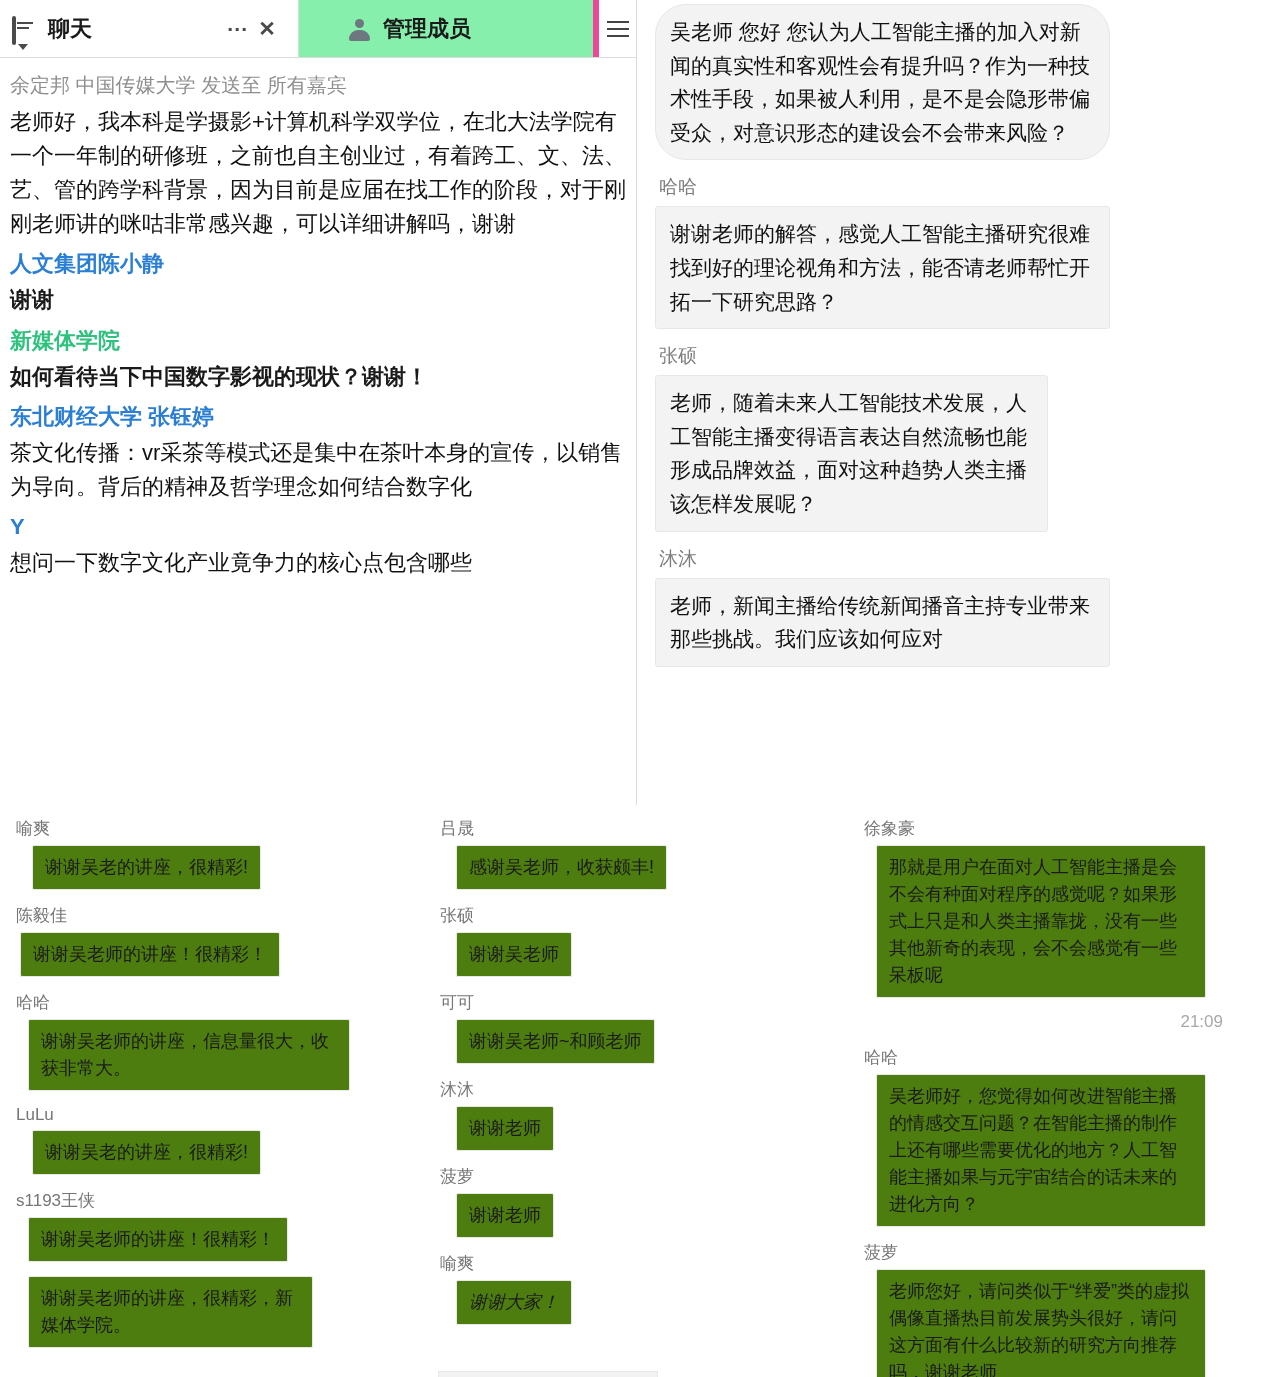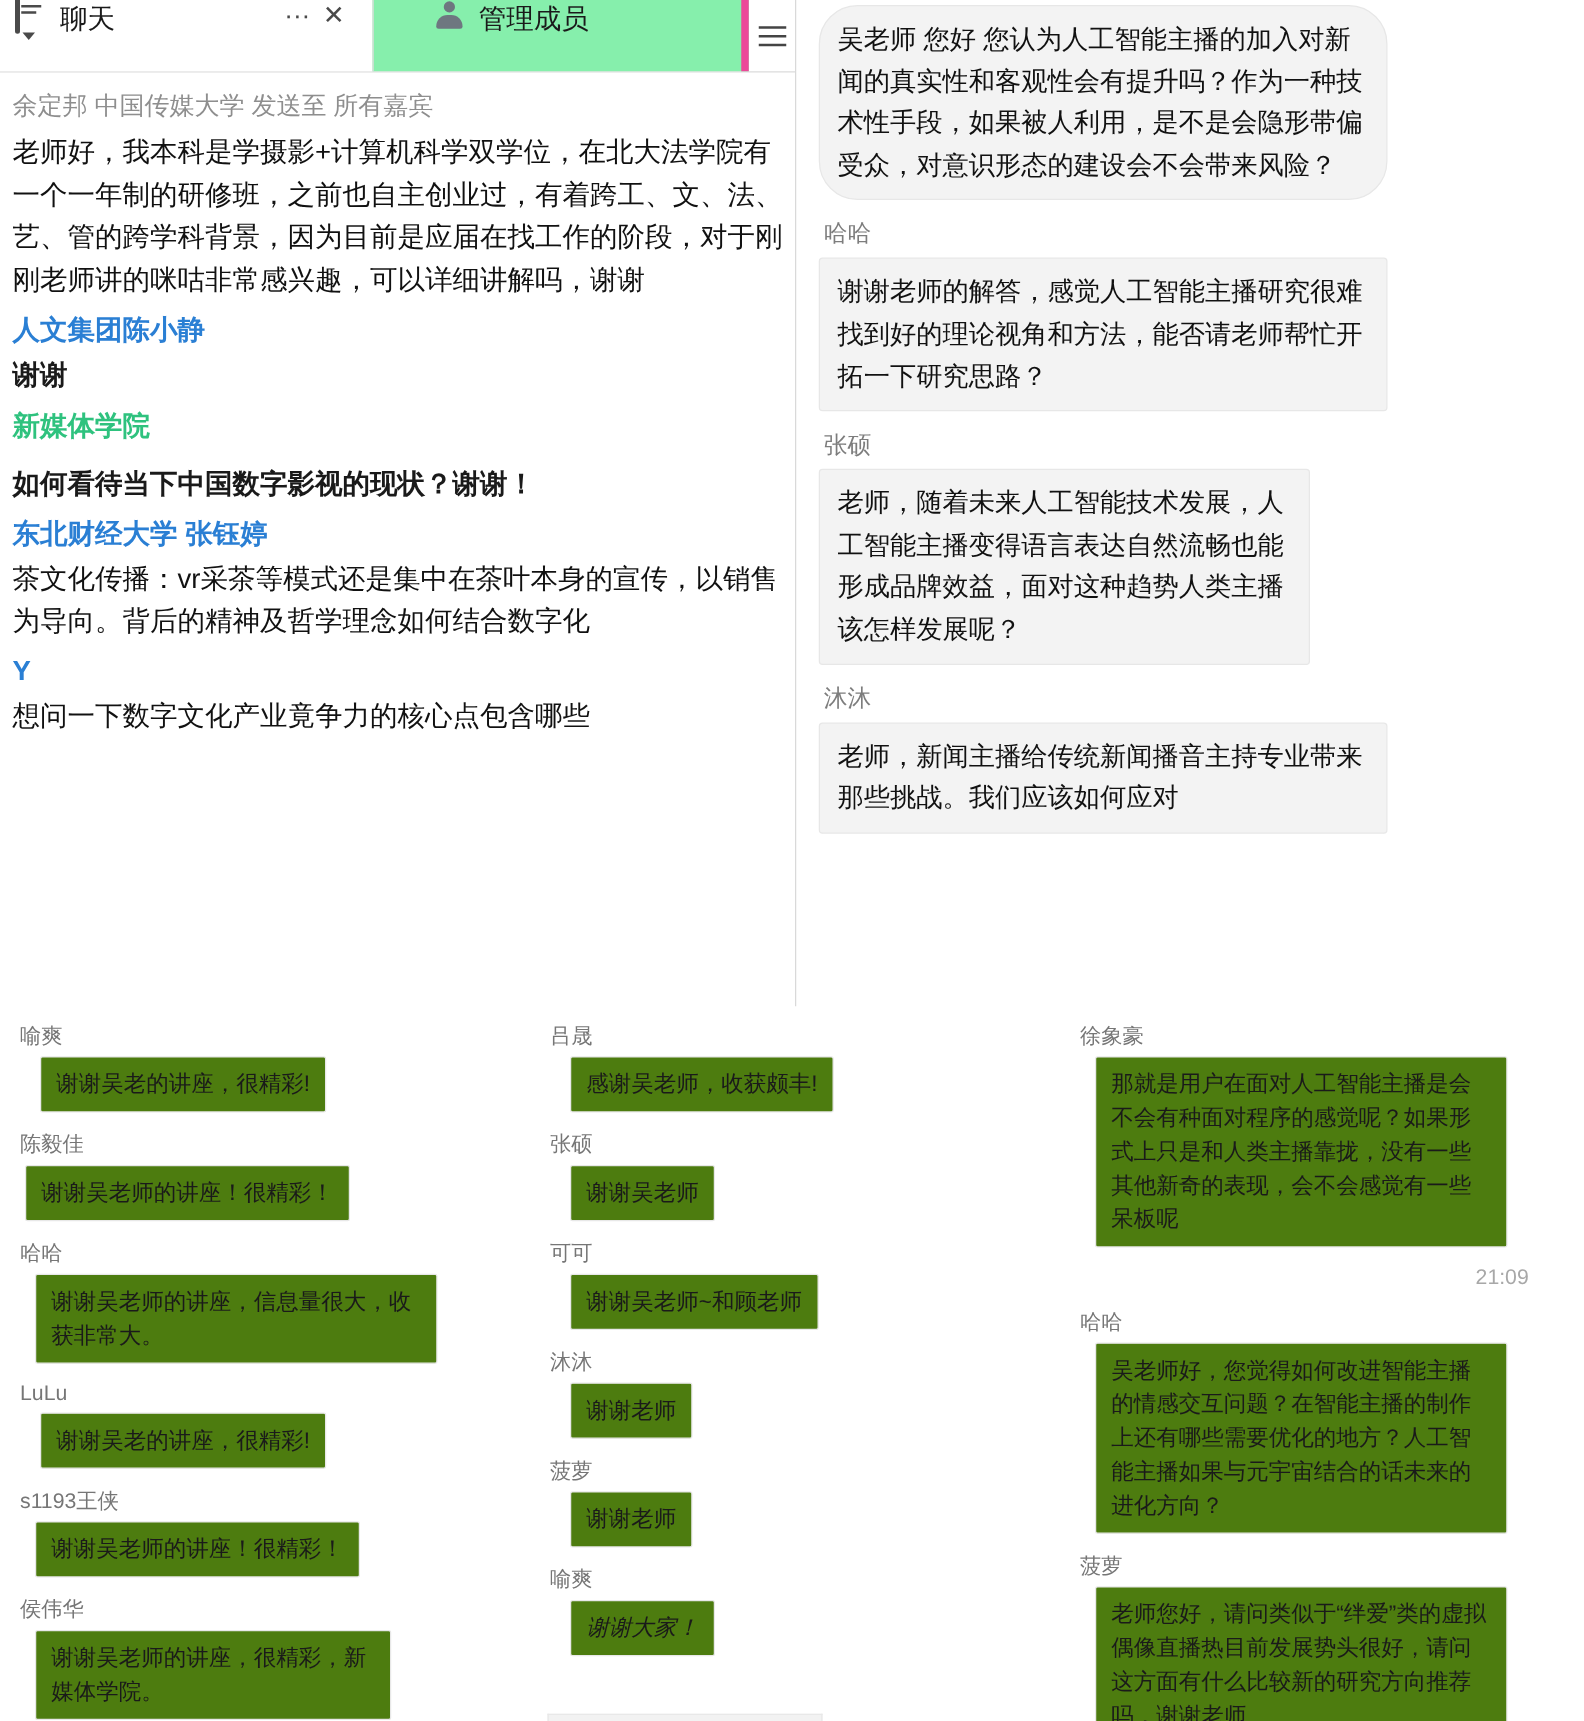--- a/index.html
+++ b/index.html
@@ -31,26 +31,27 @@
   #chat-titlebar {
     height: 58px;
     display: flex;
     align-items: center;
     border-bottom: 1px solid #dcdcdc;
     background: #ffffff;
     box-sizing: border-box;
   }
   .tab {
     display: flex;
-    align-items: flex-start;
+    align-items: center;
     height: 100%;
     padding: 0 12px;
     box-sizing: border-box;
     font-size: 22px;
     color: #1a1a1a;
+    font-weight: bold;
   }
   .tab.active {
     background: #ffffff;
   }
   .tab.inactive {
     background: #86efac;
     border-left: 1px solid #dcdcdc;
     border-right: 6px solid #ec4899;
     padding-left: 48px;
   }
@@ -143,21 +144,21 @@
     white-space: nowrap;
   }
   .msg-head .nm { color: #8e8e8e; }
   .msg-text {
     font-size: 22px;
     color: #111111;
     margin: 0 0 6px 0;
     word-break: break-all;
   }
   .sender-blue { color: #2a7fd4; font-size: 22px; margin: 6px 0 2px 0; font-weight: 600; }
-  .sender-green { color: #2ec27e; font-size: 22px; margin: 6px 0 12px 0; font-weight: 600; }
+  .sender-green { color: #2ec27e; font-size: 22px; margin: 6px 0 2px 0; font-weight: 600; }
   .sender-blue2 { color: #2a7fd4; font-size: 22px; margin: 6px 0 2px 0; font-weight: 700; }
   .plain-bold { font-weight: 700; font-size: 22px; margin: 2px 0 4px 0;}
 
   
   #top-right {
     position: absolute;
     left: 645px;
     top: 0;
     width: 622px;
     height: 805px;
@@ -337,21 +338,20 @@
     </div>
     <div class="bmsg">
       <div class="bname">LuLu</div>
       <div class="bbubble" style="margin-left:18px;">谢谢吴老的讲座，很精彩!</div>
     </div>
     <div class="bmsg">
       <div class="bname">s1193王侠</div>
       <div class="bbubble" style="margin-left:14px;">谢谢吴老师的讲座！很精彩！</div>
     </div>
     <div class="bmsg">
-      <div class="bname">侯伟华</div>
       <div class="bbubble" style="margin-left:14px;width:285px;">谢谢吴老师的讲座，很精彩，新媒体学院。</div>
     </div>
   </div>
 
   <div class="bcol" id="bcol-2">
     <div class="bmsg">
       <div class="bname">吕晟</div>
       <div class="bbubble" style="margin-left:18px;">感谢吴老师，收获颇丰!</div>
     </div>
     <div class="bmsg">

